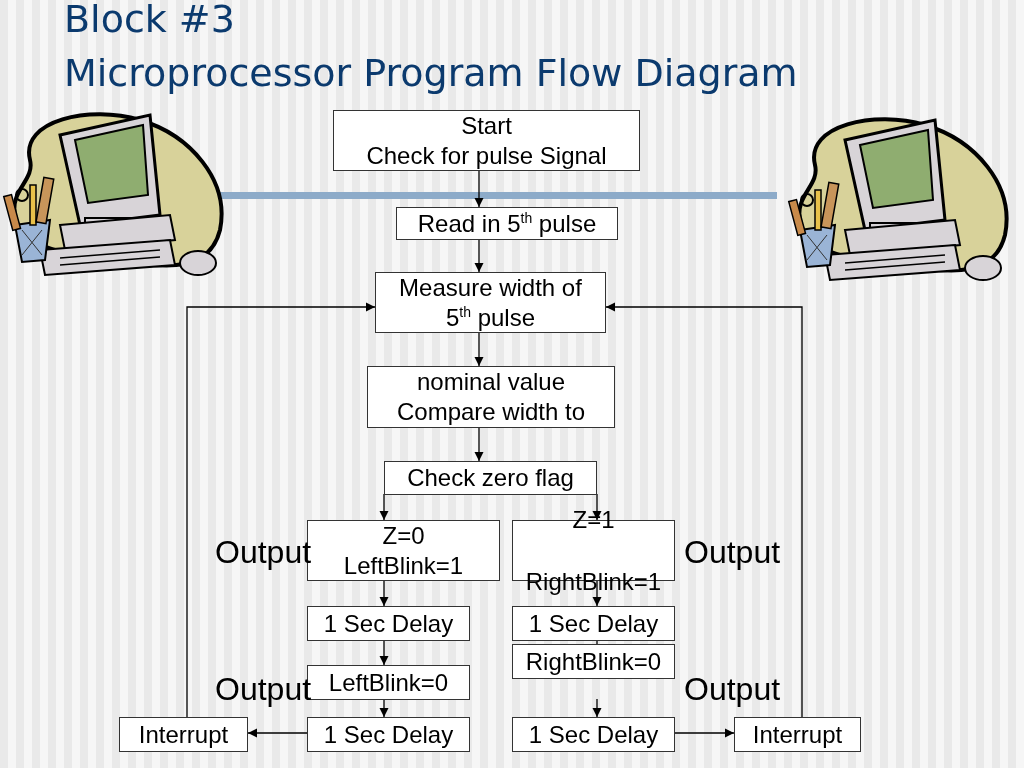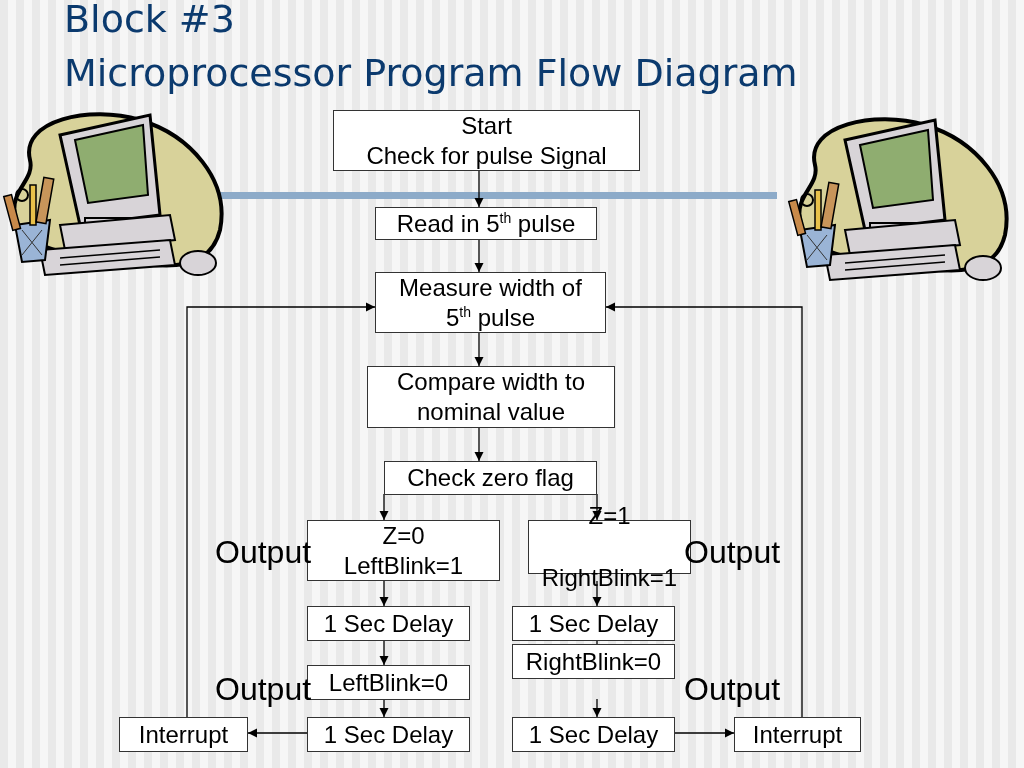--- a/index.html
+++ b/index.html
@@ -110,32 +110,32 @@
       <polyline points="802,717 802,307 606,307" marker-end="url(#arr)"></polyline>
     </g>
     <line x1="384" y1="494" x2="597" y2="494" stroke="#000" stroke-width="1.3"></line>
   </svg>
 
   <div class="box" style="left:333px;top:110px;width:307px;height:61px;">
     <span>Start</span>
     <span>Check for pulse Signal</span>
   </div>
 
-  <div class="box" style="left:375px;top:207px;width:222px;height:33px;align-items:center;">
+  <div class="box" style="left:396px;top:207px;width:222px;height:33px;align-items:center;">
     <span><span>Read in 5</span><sup>th</sup><span> pulse</span></span>
   </div>
 
   <div class="box" style="left:375px;top:272px;width:231px;height:61px;">
     <span>Measure width of</span>
     <span><span>5</span><sup>th</sup><span> pulse</span></span>
   </div>
 
   <div class="box" style="left:367px;top:366px;width:248px;height:62px;">
+    <span>nominal value</span>
     <span>Compare width to</span>
-    <span>nominal value</span>
   </div>
 
   <div class="box" style="left:384px;top:461px;width:213px;height:34px;">
     <span>Check zero flag</span>
   </div>
 
   <div class="box" style="left:307px;top:520px;width:193px;height:61px;">
     <span>Z=0</span>
     <span>LeftBlink=1</span>
   </div>
@@ -151,21 +151,21 @@
   <div class="label" style="left:215px;top:674px;">Output</div>
 
   <div class="box" style="left:307px;top:717px;width:163px;height:35px;">
     <span>1 Sec Delay</span>
   </div>
 
   <div class="box" style="left:119px;top:717px;width:129px;height:35px;">
     <span>Interrupt</span>
   </div>
 
-  <div class="box" style="left:528px;top:520px;width:163px;height:54px;gap:32px;">
+  <div class="box" style="left:512px;top:520px;width:163px;height:61px;gap:32px;">
     <span>Z=1</span>
     <span>RightBlink=1</span>
   </div>
   <div class="label" style="left:684px;top:537px;">Output</div>
 
   <div class="box" style="left:512px;top:606px;width:163px;height:35px;">
     <span>1 Sec Delay</span>
   </div>
 
   <div class="box" style="left:512px;top:644px;width:163px;height:35px;">

